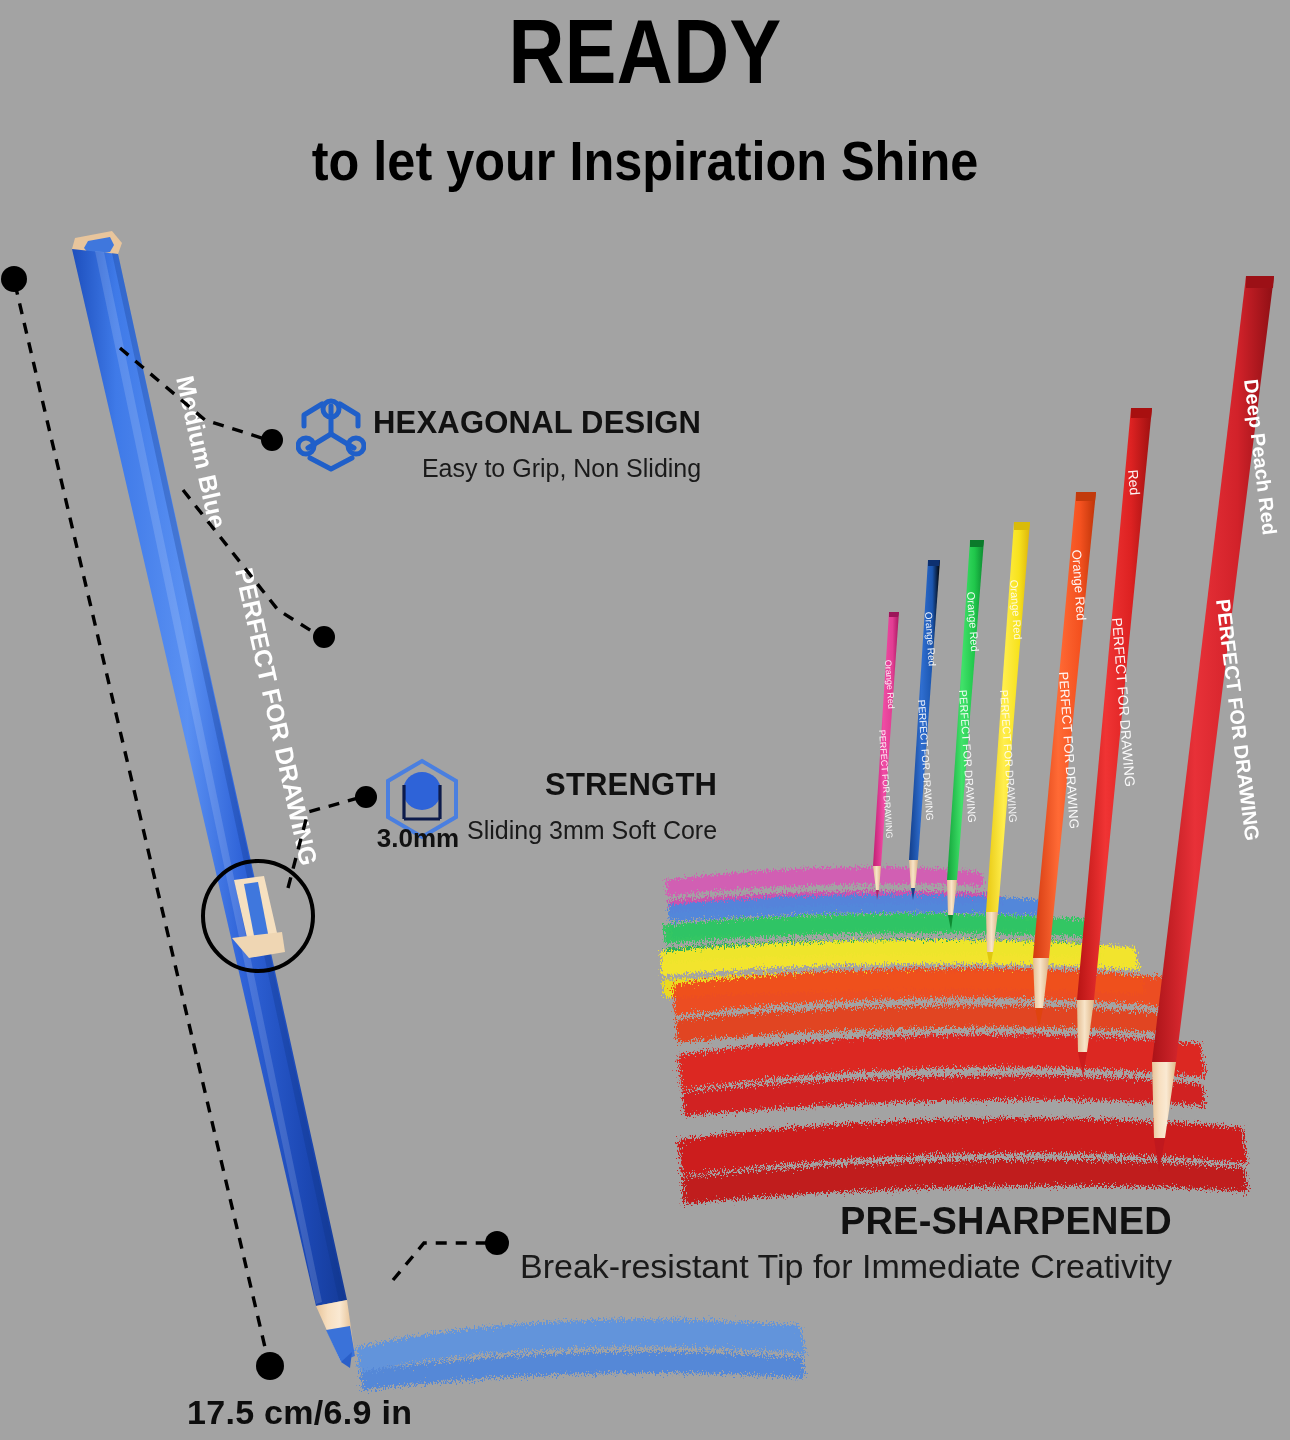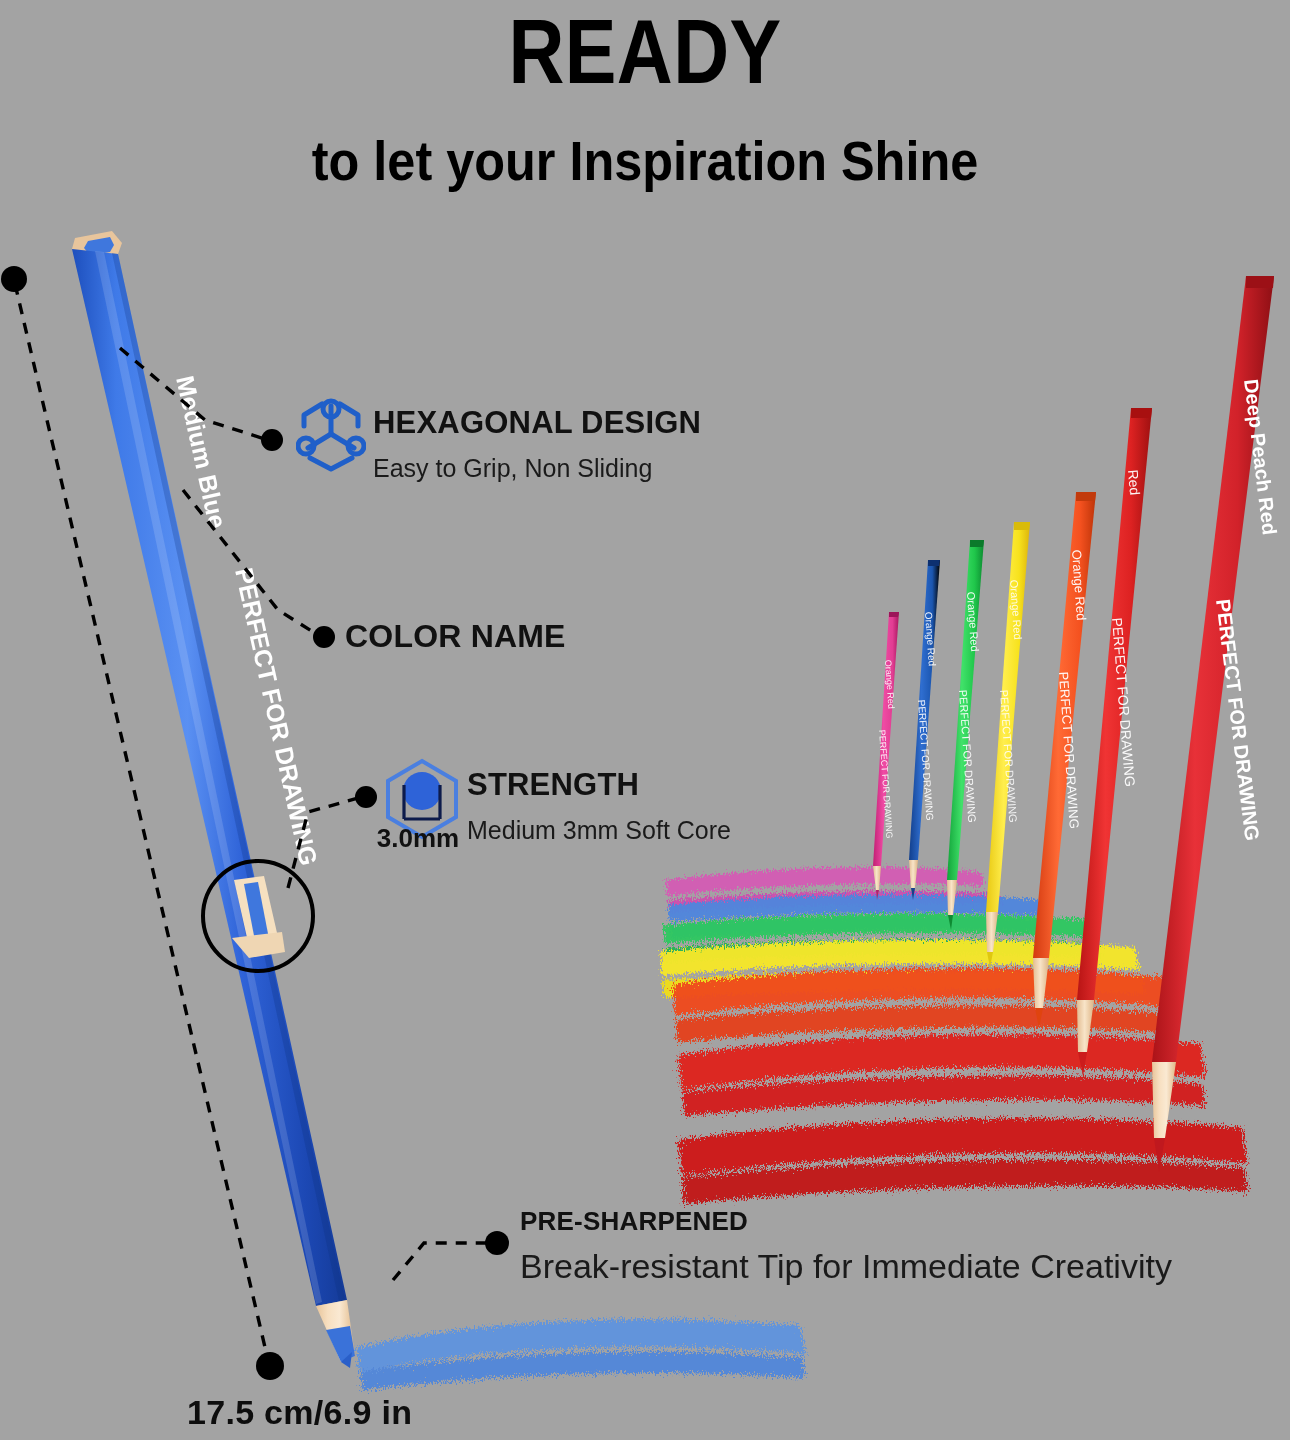--- a/index.html
+++ b/index.html
@@ -48,21 +48,21 @@
 
   
   .scene {
     position: absolute;
     left: 0; top: 0;
     width: 1290px; height: 1440px;
     pointer-events: none;
   }
 
   
-  .callout { position: absolute; }
+  .callout { position: absolute; text-align: right; }
   .callout .cl-title {
     font-size: 31px;
     font-weight: 700;
     letter-spacing: 0.2px;
     color: #111111;
     white-space: nowrap;
     line-height: 36px;
   }
   .callout .cl-sub {
     font-size: 25px;
@@ -71,21 +71,21 @@
     white-space: nowrap;
     line-height: 30px;
     margin-top: 12px;
   }
 
   #callout-hex   { left: 373px; top: 405px; }
   #callout-color { left: 345px; top: 618px; }
   #callout-color .cl-title { font-size: 32px; }
   #callout-strength { left: 467px; top: 767px; }
   #callout-presharp { left: 520px; top: 1203px; }
-  #callout-presharp .cl-title { font-size: 26px; }
+  #callout-presharp .cl-title { font-size: 38px; }
   #callout-presharp .cl-sub { font-size: 34px; }
 
   .icon-hex {
     position: absolute;
     left: 296px;
     top: 396px;
     width: 70px;
     height: 78px;
   }
   .icon-strength {
@@ -367,27 +367,24 @@
     <circle cx="46" cy="36" r="19" fill="#2e63d8"></circle>
     <path d="M28,30 L28,64 M64,30 L64,64 M28,64 L64,64" stroke="#0d1b4b" stroke-width="3.2" fill="none"></path>
   </svg>
   <div class="mm-label">3.0mm</div>
 
   <div class="callout" id="callout-hex">
     <div class="cl-title">HEXAGONAL DESIGN</div>
     <div class="cl-sub">Easy to Grip, Non Sliding</div>
   </div>
 
-  <div class="callout" id="callout-color">
-    <div class="cl-title">COLOR NAME</div>
-  </div>
 
   <div class="callout" id="callout-strength">
     <div class="cl-title">STRENGTH</div>
-    <div class="cl-sub">Medium 3mm Soft Core</div>
+    <div class="cl-sub">Sliding 3mm Soft Core</div>
   </div>
 
   <div class="callout" id="callout-presharp">
     <div class="cl-title">PRE-SHARPENED</div>
     <div class="cl-sub">Break-resistant Tip for Immediate Creativity</div>
   </div>
 
   <div class="dim-label">17.5 cm/6.9 in</div>
 
 </div>

